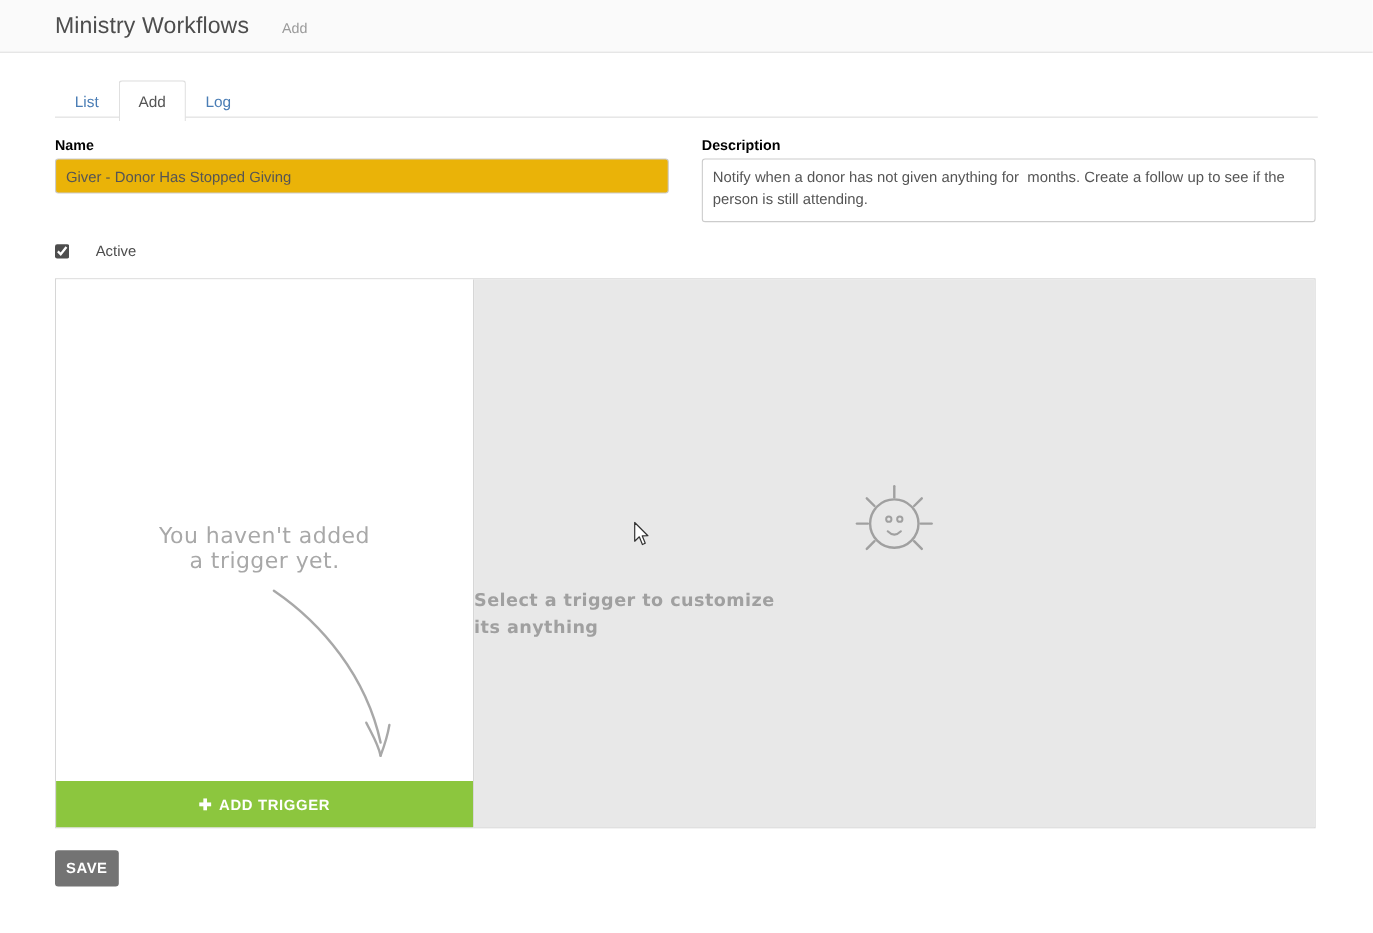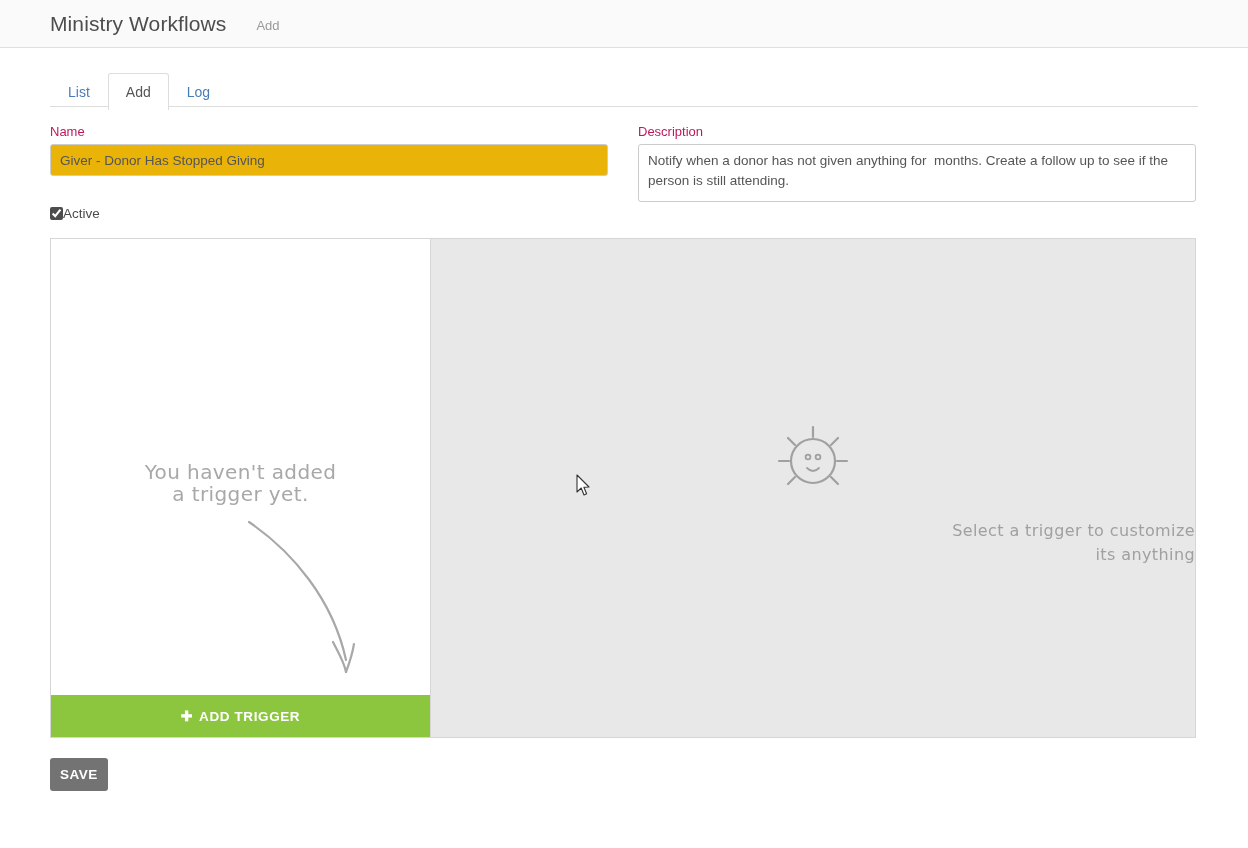--- a/index.html
+++ b/index.html
@@ -72,22 +72,22 @@
   
   .form-row {
     display: flex;
     margin-top: 17px;
     gap: 30px;
   }
   .field-col-left { width: 558px; }
   .field-col-right { width: 558px; }
   .field-label {
     font-size: 13px;
-    font-weight: normal;
-    color: #be185d;
+    font-weight: bold;
+    color: #000000;
     display: block;
     margin-bottom: 5px;
   }
   .text-input {
     width: 100%;
     height: 32px;
     border: 1px solid #cccccc;
     border-radius: 3px;
     padding: 4px 9px;
     font-size: 13.5px;
@@ -107,21 +107,22 @@
     color: #555555;
     font-family: "Liberation Sans", sans-serif;
     background: #ffffff;
     resize: none;
     outline: none;
     overflow: hidden;
   }
   .checkbox-row {
     display: flex;
     align-items: center;
-    gap: 0;
+    margin-top: 14px;
+    gap: 24px;
   }
   .checkbox-row input {
     width: 13px;
     height: 13px;
     margin: 0;
     accent-color: #4d4d4d;
   }
   .checkbox-label {
     font-size: 13.5px;
     color: #4d4d4d;
@@ -187,21 +188,22 @@
   .panel-right {
     flex: 1;
     background: #e8e8e8;
     position: relative;
   }
   .panel-right-inner {
     position: absolute;
     top: 180px;
     left: 0;
     width: 100%;
-    text-align: right;
+    text-align: left;
+    font-weight: bold;
   }
   .gear-wrap {
     display: flex;
     justify-content: center;
     margin-bottom: 20px;
   }
   .select-msg {
     font-size: 16px;
     line-height: 24px;
     color: #a0a0a0;

